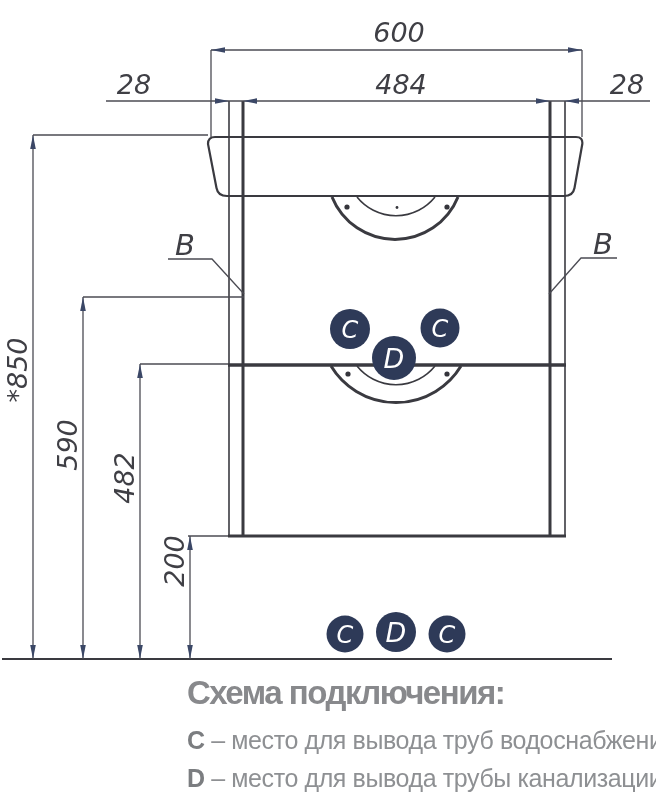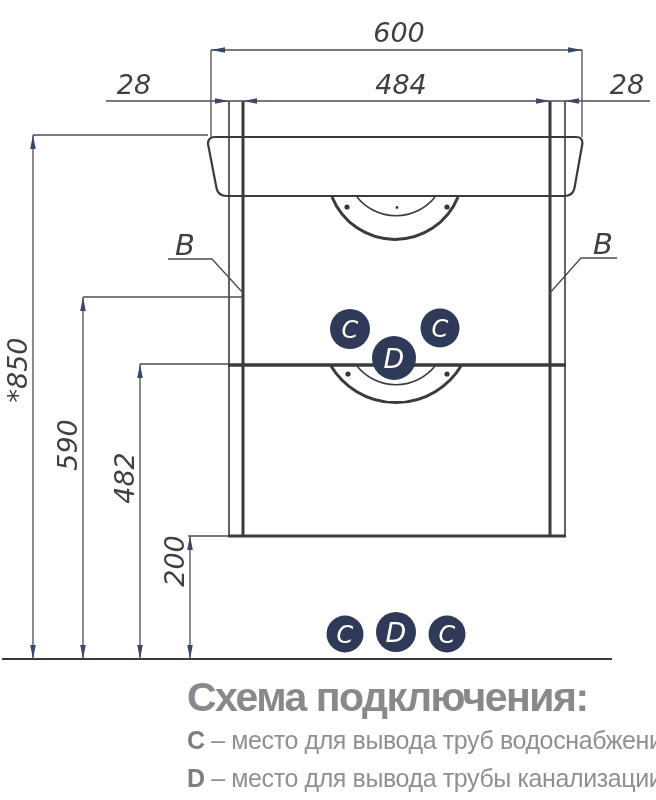--- a/index.html
+++ b/index.html
@@ -18,21 +18,21 @@
   .dimtext{font-family:"DejaVu Sans",sans-serif;font-style:italic;
            font-size:27px;fill:#3f3f45;}
   .btext{font-family:"DejaVu Sans",sans-serif;font-style:italic;
          font-size:29px;fill:#3f3f45;}
   .mletter{font-family:"DejaVu Sans",sans-serif;font-style:italic;
            fill:#ffffff;text-anchor:middle;}
   .mletter.c{font-size:24px;}
   .mletter.d{font-size:27px;}
   
   .legend{position:absolute;left:187px;top:674px;width:470px;}
-  .legend-title{font-size:41px;font-weight:bold;letter-spacing:-1.5px;
+  .legend-title{font-size:33px;font-weight:bold;letter-spacing:-1.5px;
                 color:#88898c;white-space:nowrap;}
   .legend-row{position:absolute;left:0;white-space:nowrap;
               font-size:25px;letter-spacing:-0.4px;color:#8e9093;}
   .legend-row .key{font-weight:bold;color:#7b7d80;}
   .legend-row.r1{top:52px;}
   .legend-row.r2{top:90px;}
 </style>
 </head>
 <body>
 

